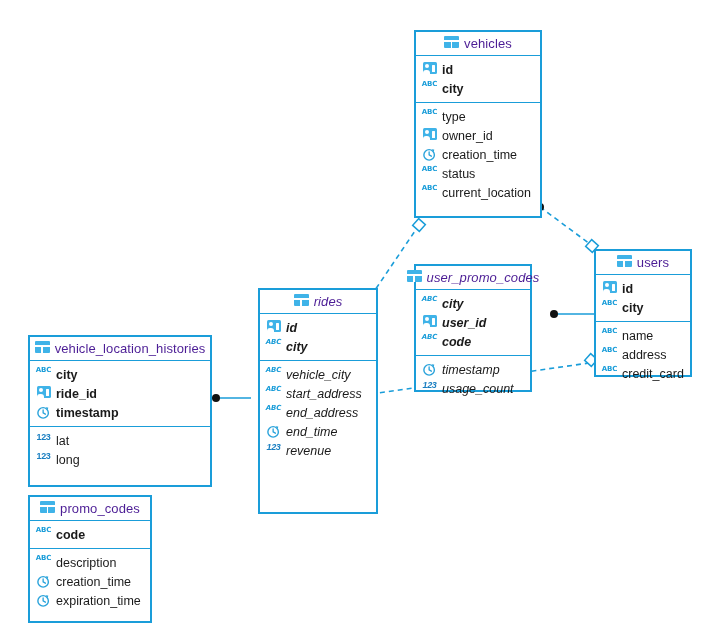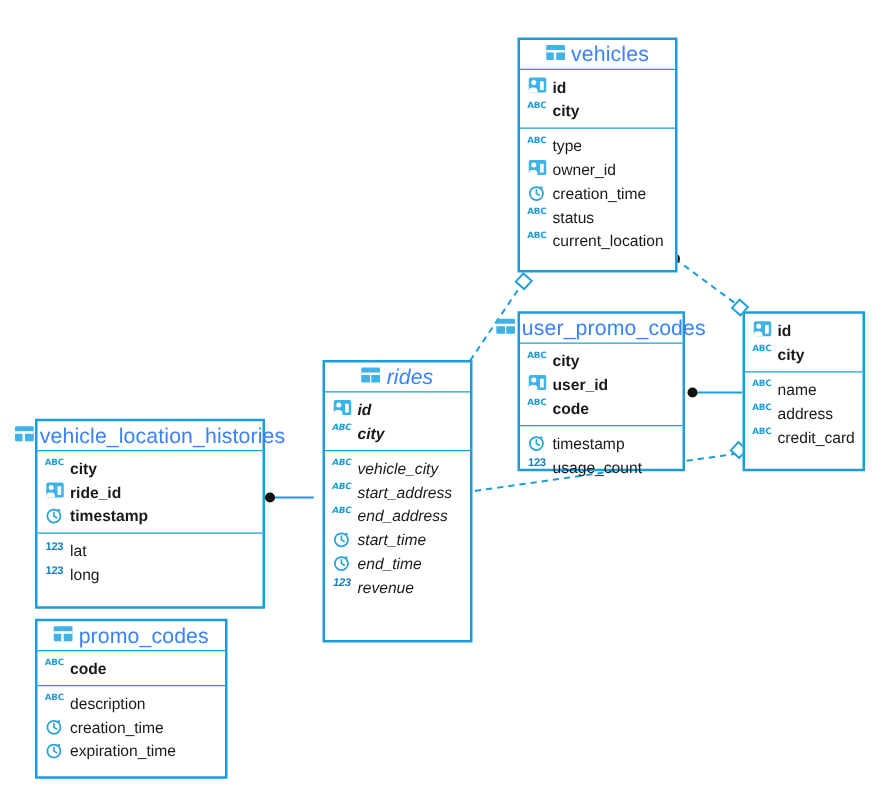--- a/index.html
+++ b/index.html
@@ -38,22 +38,22 @@
     display: flex;
     align-items: center;
     justify-content: center;
     gap: 5px;
     height: 24px;
     border-bottom: 1px solid #1a9dd9;
     box-sizing: border-box;
     padding: 0 6px;
   }
   .tbl-title {
-    font-size: 17px;
-    color: #3b82f6;
+    font-size: 13px;
+    color: #4c1d95;
     white-space: nowrap;
     letter-spacing: 0.1px;
   }
   .tbl-section {
     padding: 4px 0 4px 0;
     box-sizing: border-box;
   }
   .tbl-section.keys {
     border-bottom: 1px solid #1a9dd9;
   }
@@ -256,21 +256,21 @@
             <span class="col-name">status</span>
           </div>
           <div class="col-row">
             <span class="ic">
               <span class="ic-abc">ABC</span>
             </span>
             <span class="col-name">current_location</span>
           </div>
         </div>
       </div>
-      <div class="table-node" style="left: 414px; top: 249px; width: 134px; height: 128px;">
+      <div class="table-node" style="left: 414px; top: 264px; width: 118px; height: 128px; font-style: italic;">
         <div class="tbl-header">
           <span class="ic">
             <span class="ic-grid"></span>
           </span>
           <span class="tbl-title">user_promo_codes</span>
         </div>
         <div class="tbl-section keys">
           <div class="col-row pk">
             <span class="ic">
               <span class="ic-abc">ABC</span>
@@ -305,20 +305,26 @@
           </div>
           <div class="col-row">
             <span class="ic">
               <span class="ic-num">123</span>
             </span>
             <span class="col-name">usage_count</span>
           </div>
         </div>
       </div>
       <div class="table-node" style="left: 594px; top: 249px; width: 98px; height: 128px;">
+        <div class="tbl-header">
+          <span class="ic">
+            <span class="ic-grid"></span>
+          </span>
+          <span class="tbl-title">users</span>
+        </div>
         <div class="tbl-section keys">
           <div class="col-row pk">
             <span class="ic">
               <span class="ic-key">
                 <i></i>
               </span>
             </span>
             <span class="col-name">id</span>
           </div>
           <div class="col-row pk">
@@ -392,30 +398,20 @@
             <span class="col-name">end_address</span>
           </div>
           <div class="col-row">
             <span class="ic ic-clock">
               <svg width="15" height="15" viewBox="0 0 16 16">
                 <circle cx="7.6" cy="8.4" r="5.6" fill="none" stroke="#2aa3db" stroke-width="1.5"></circle>
                 <path d="M7.6 5.2 L7.6 8.4 L10 9.8" fill="none" stroke="#2aa3db" stroke-width="1.4" stroke-linecap="round"></path>
                 <path d="M10.6 2.2 l2.6 0.6 -1.1 2.4 z" fill="#2aa3db"></path>
               </svg>
             </span>
-            <span class="col-name">start_time</span>
-          </div>
-          <div class="col-row">
-            <span class="ic ic-clock">
-              <svg width="15" height="15" viewBox="0 0 16 16">
-                <circle cx="7.6" cy="8.4" r="5.6" fill="none" stroke="#2aa3db" stroke-width="1.5"></circle>
-                <path d="M7.6 5.2 L7.6 8.4 L10 9.8" fill="none" stroke="#2aa3db" stroke-width="1.4" stroke-linecap="round"></path>
-                <path d="M10.6 2.2 l2.6 0.6 -1.1 2.4 z" fill="#2aa3db"></path>
-              </svg>
-            </span>
             <span class="col-name">end_time</span>
           </div>
           <div class="col-row">
             <span class="ic">
               <span class="ic-num">123</span>
             </span>
             <span class="col-name">revenue</span>
           </div>
         </div>
       </div>
@@ -460,21 +456,21 @@
             <span class="col-name">lat</span>
           </div>
           <div class="col-row">
             <span class="ic">
               <span class="ic-num">123</span>
             </span>
             <span class="col-name">long</span>
           </div>
         </div>
       </div>
-      <div class="table-node" style="left: 28px; top: 495px; width: 154px; height: 128px;">
+      <div class="table-node" style="left: 28px; top: 495px; width: 124px; height: 128px;">
         <div class="tbl-header">
           <span class="ic">
             <span class="ic-grid"></span>
           </span>
           <span class="tbl-title">promo_codes</span>
         </div>
         <div class="tbl-section keys">
           <div class="col-row pk">
             <span class="ic">
               <span class="ic-abc">ABC</span>

